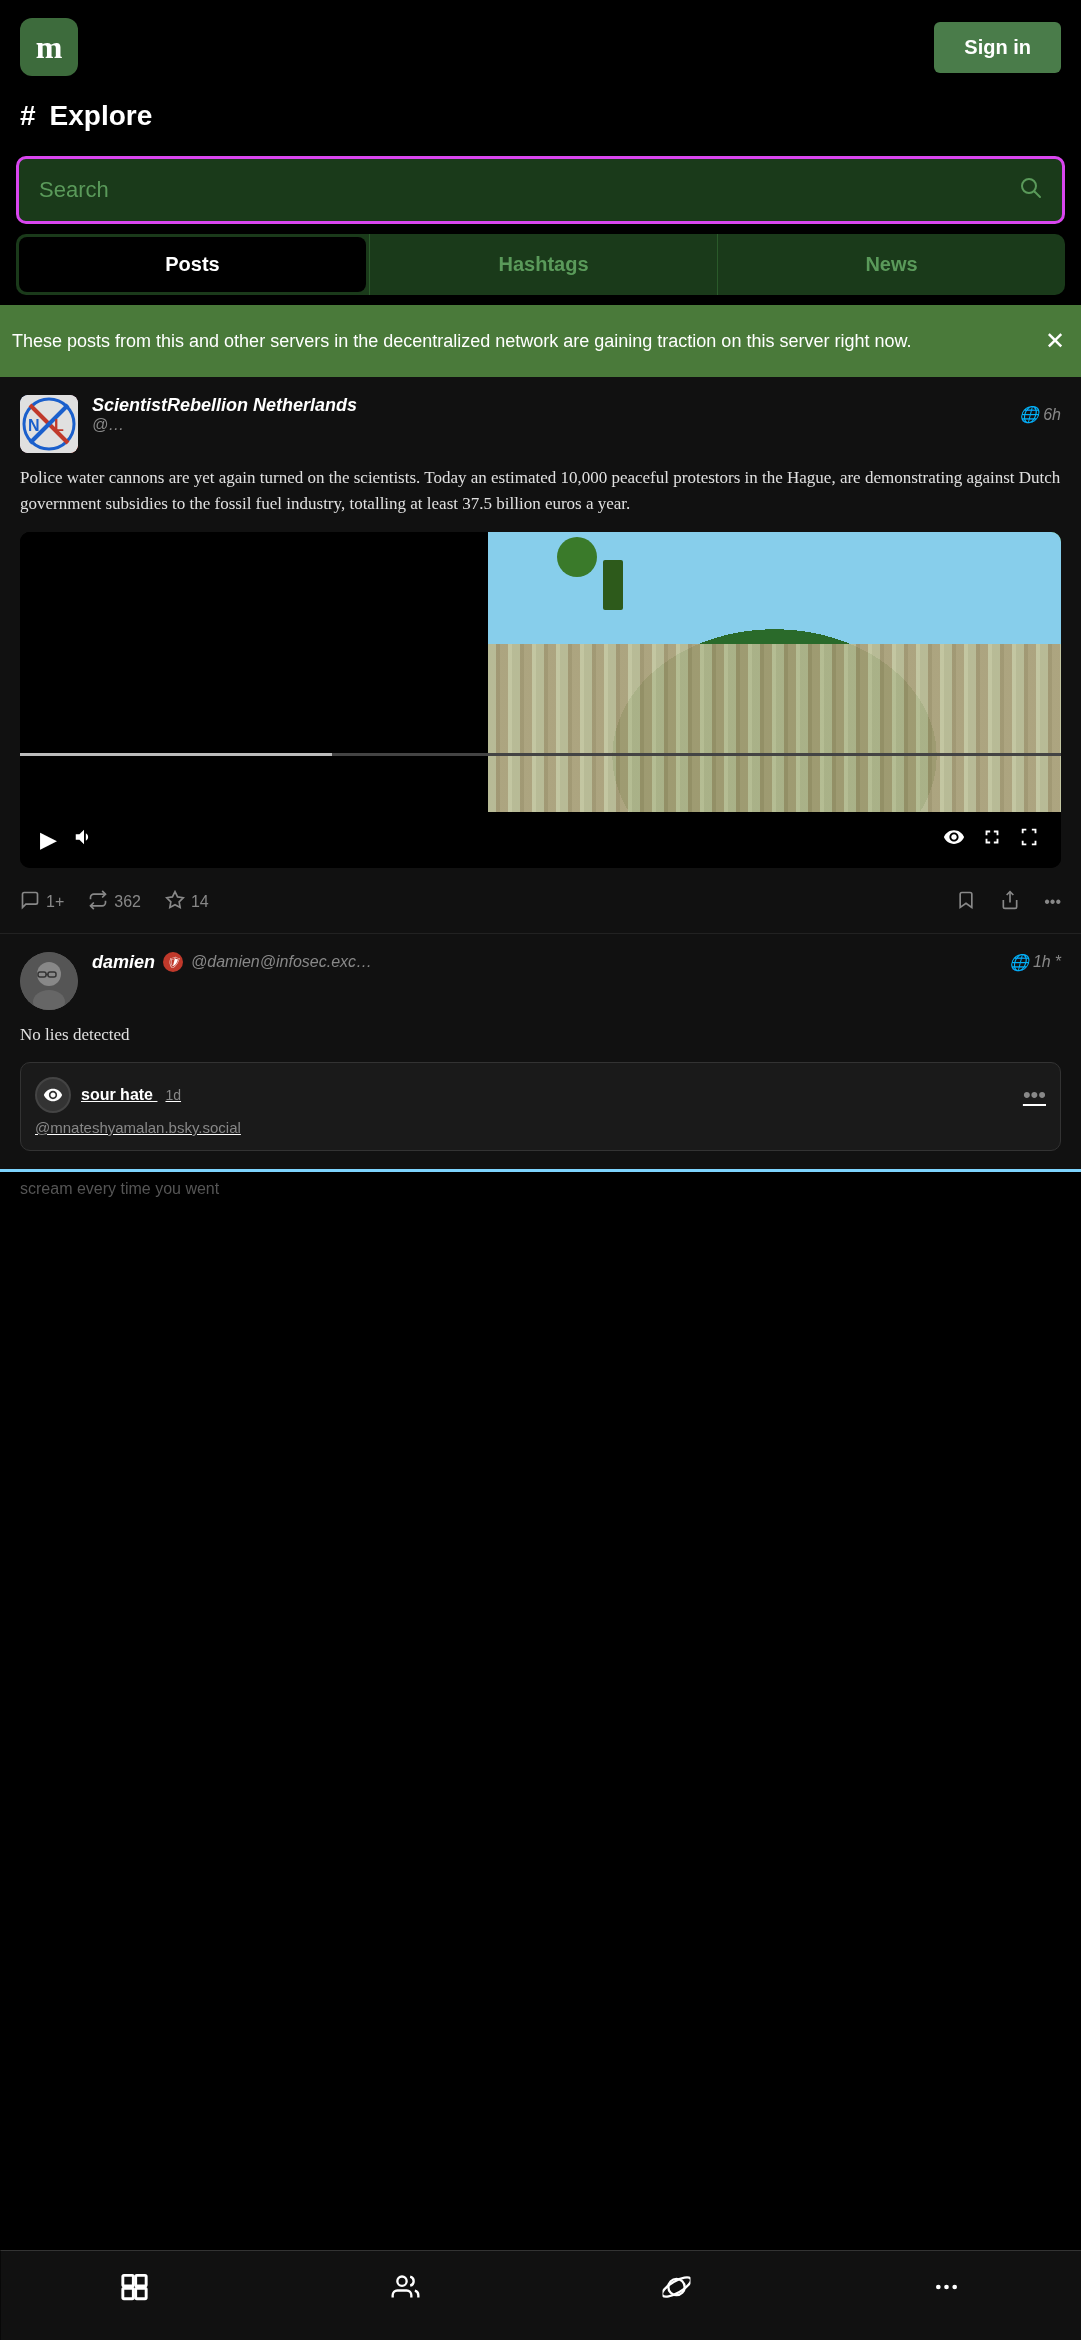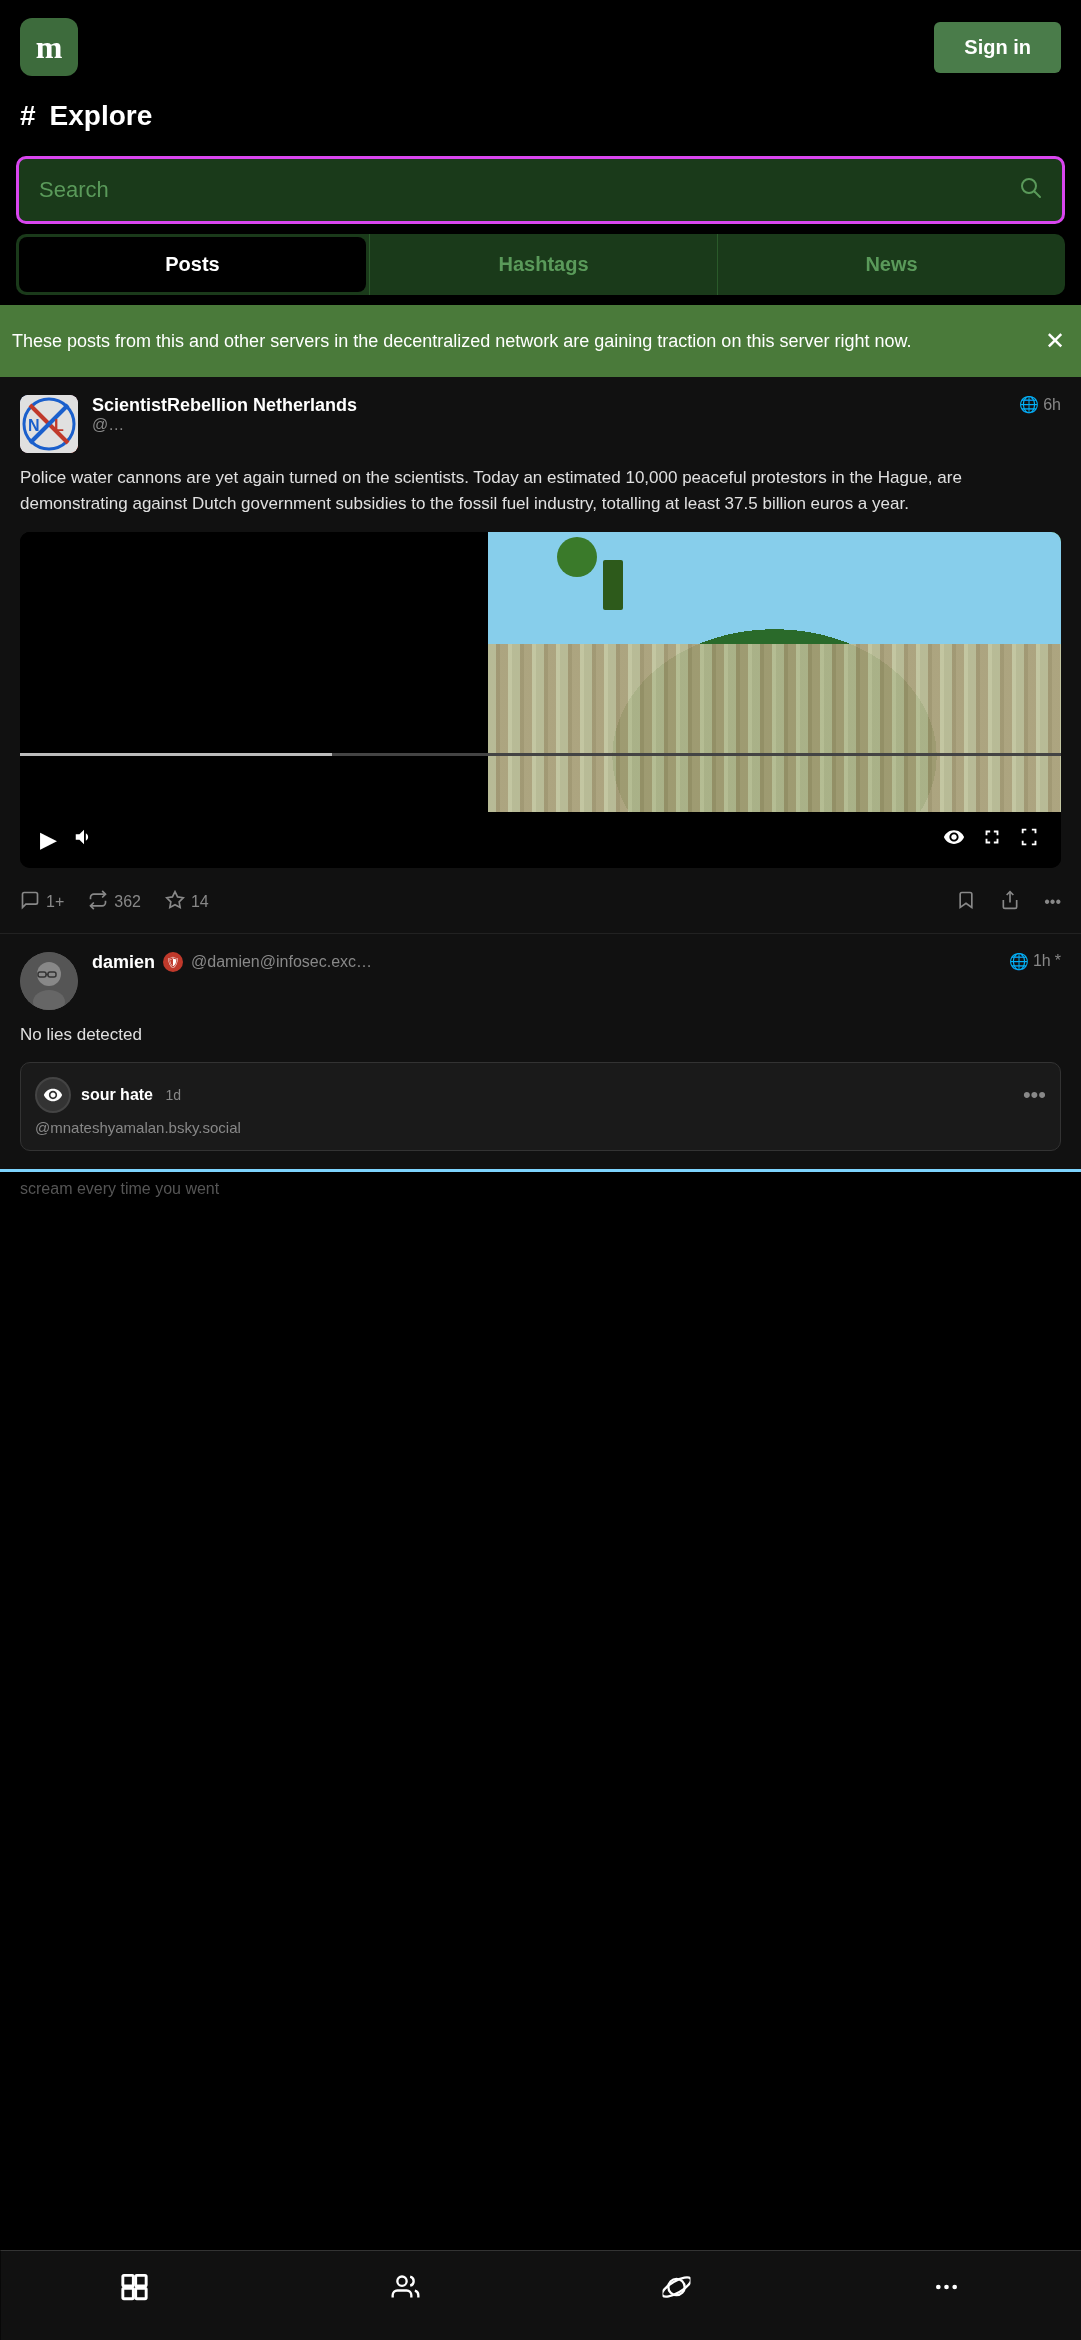--- a/index.html
+++ b/index.html
@@ -203,20 +203,21 @@
     }
     .post-handle {
       color: #888;
       font-size: 16px;
     }
     .post-content {
       font-size: 17px;
       line-height: 1.55;
       color: #e0e0e0;
       margin-bottom: 14px;
+      font-family: Liberation Serif, serif;
     }
 
     
     .video-container {
       border-radius: 10px;
       overflow: hidden;
       background: #000;
       position: relative;
       margin-bottom: 16px;
     }
@@ -335,20 +336,21 @@
       color: #fff;
     }
 
     
     .quoted-post {
       background: #1a1a1a;
       border: 1px solid #333;
       border-radius: 10px;
       padding: 14px;
       margin-top: 12px;
+      text-decoration: underline;
     }
     .quoted-header {
       display: flex;
       align-items: center;
       gap: 10px;
       margin-bottom: 6px;
     }
     .quoted-avatar {
       width: 36px;
       height: 36px;
@@ -403,22 +405,23 @@
       border: none;
       color: #fff;
       font-size: 26px;
       cursor: pointer;
       padding: 8px 20px;
     }
 
     .author-row {
       display: flex;
       justify-content: space-between;
-      align-items: flex-start;
+      align-items: center;
       flex: 1;
+      font-style: italic;
     }
     .author-info {}
     .time-row {
       display: flex;
       align-items: center;
       gap: 4px;
       color: #888;
       font-size: 16px;
     }
   </style>

